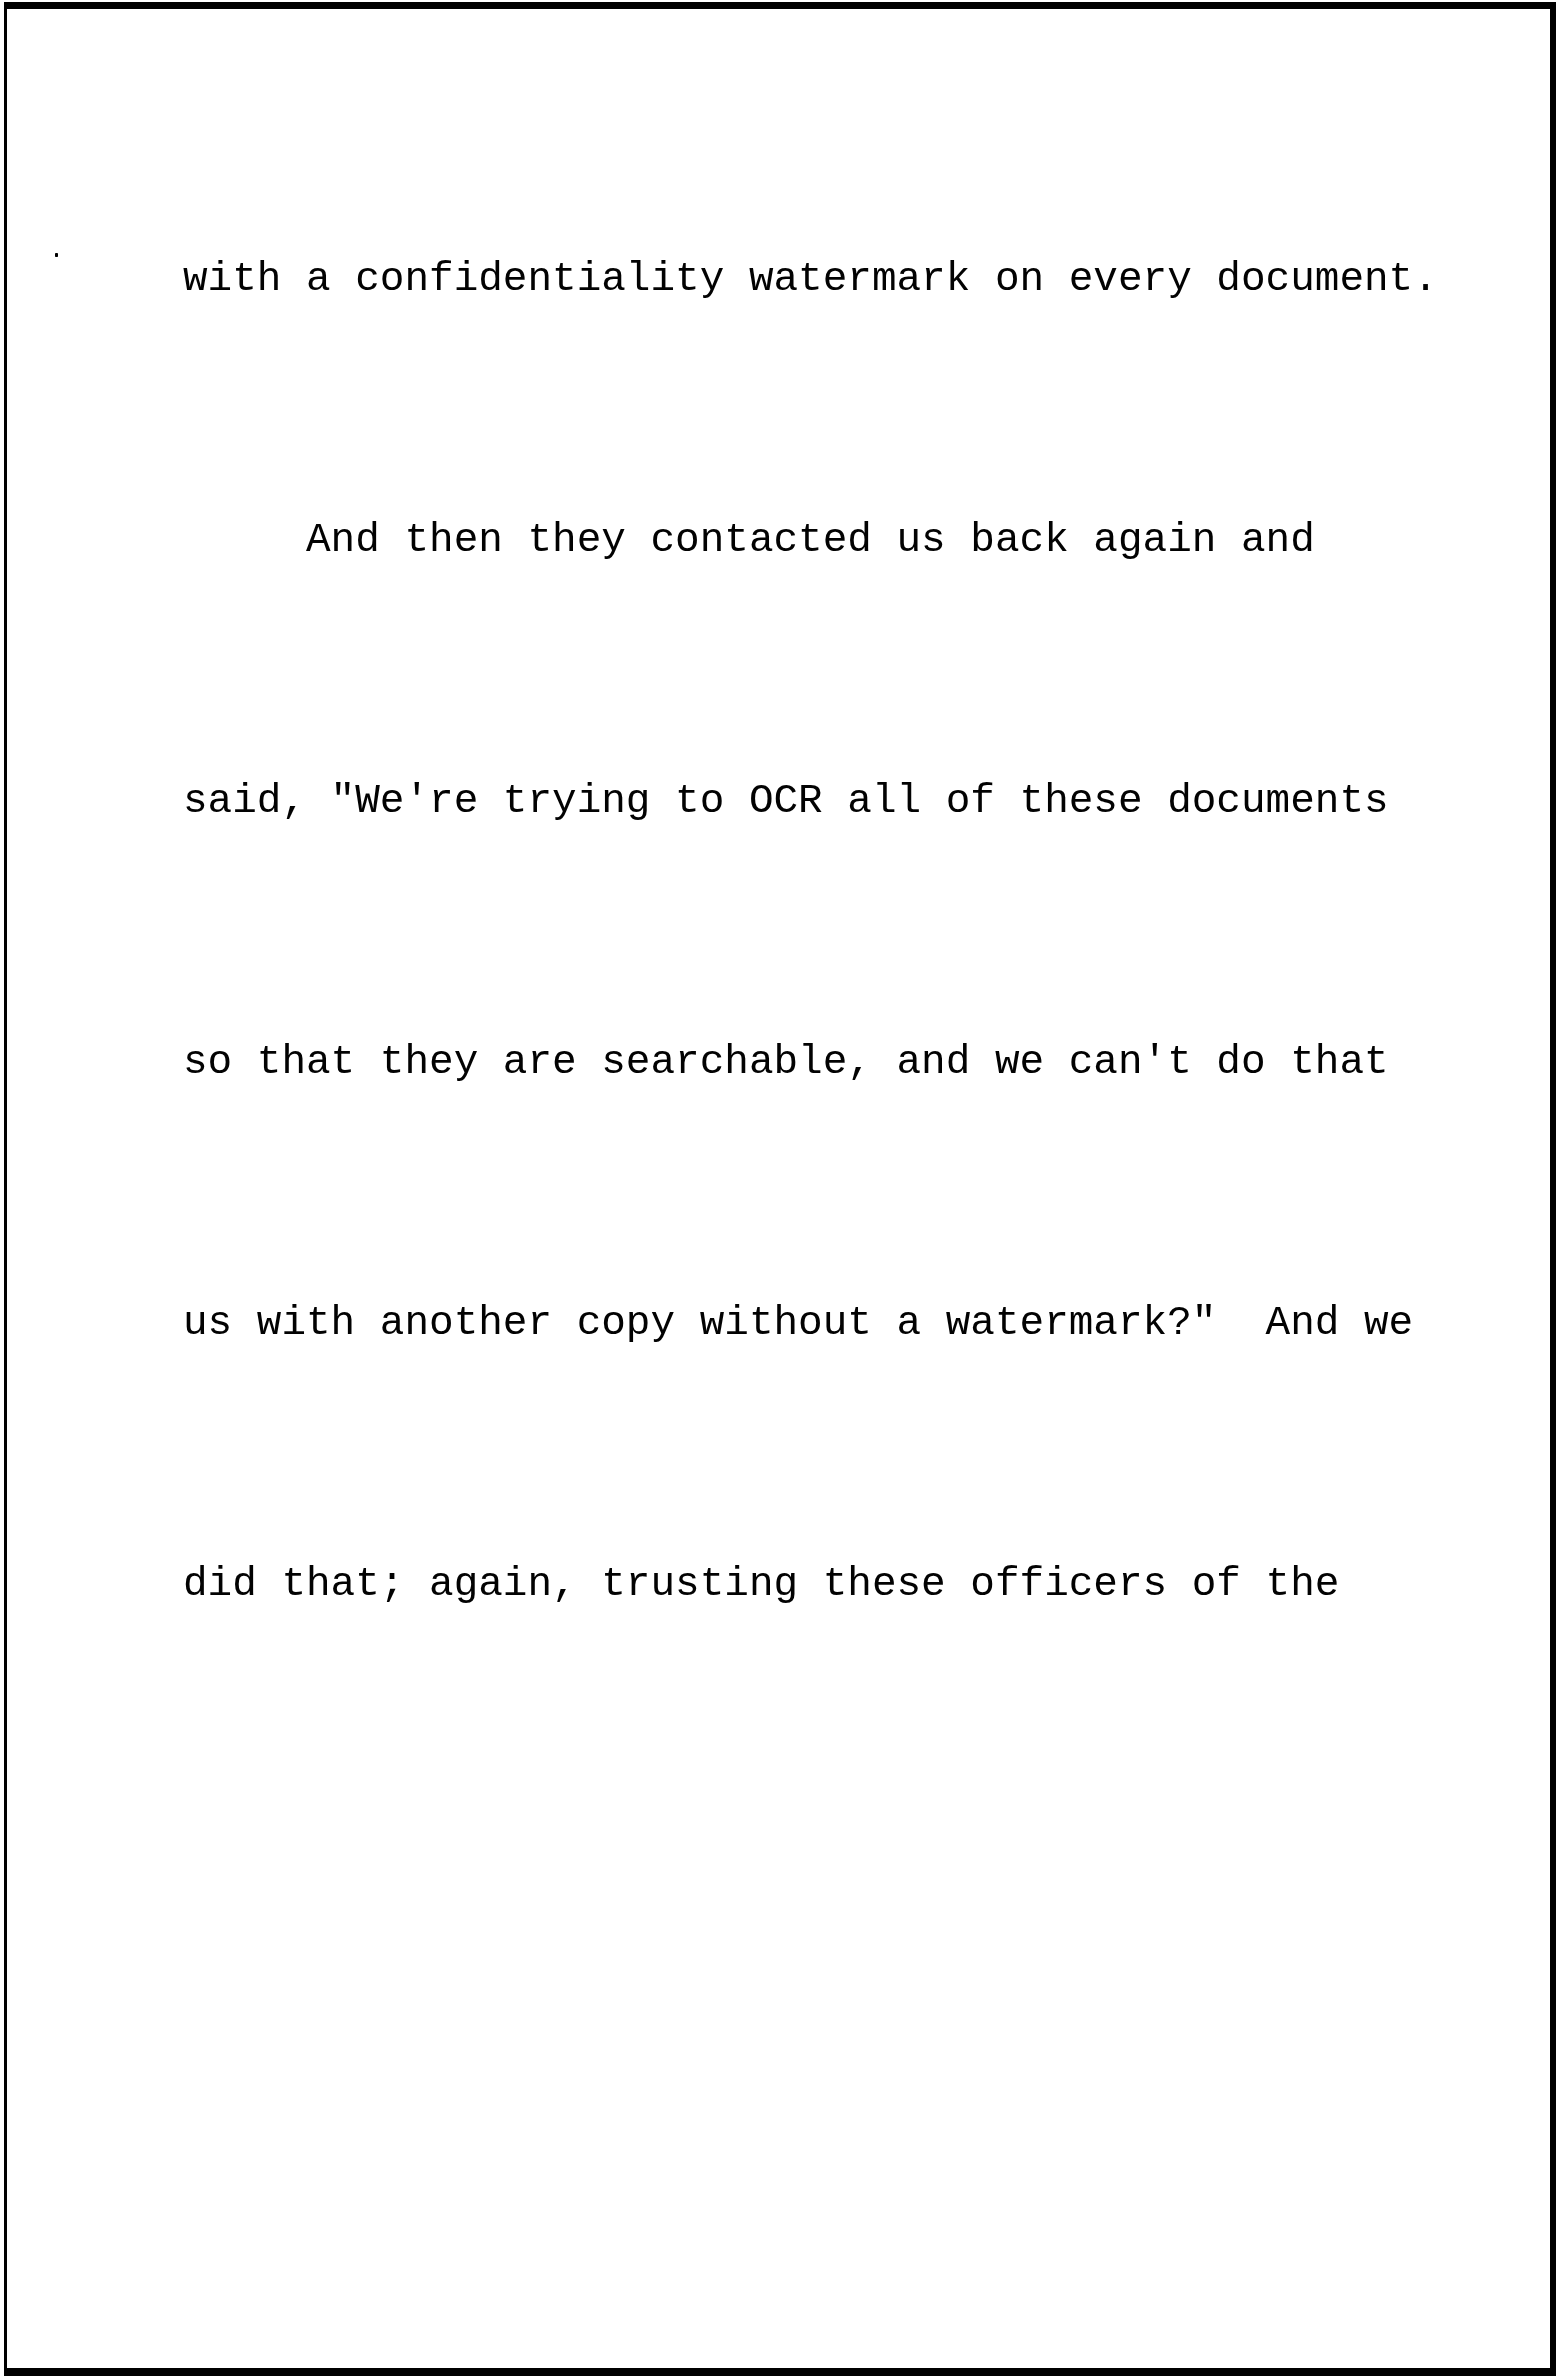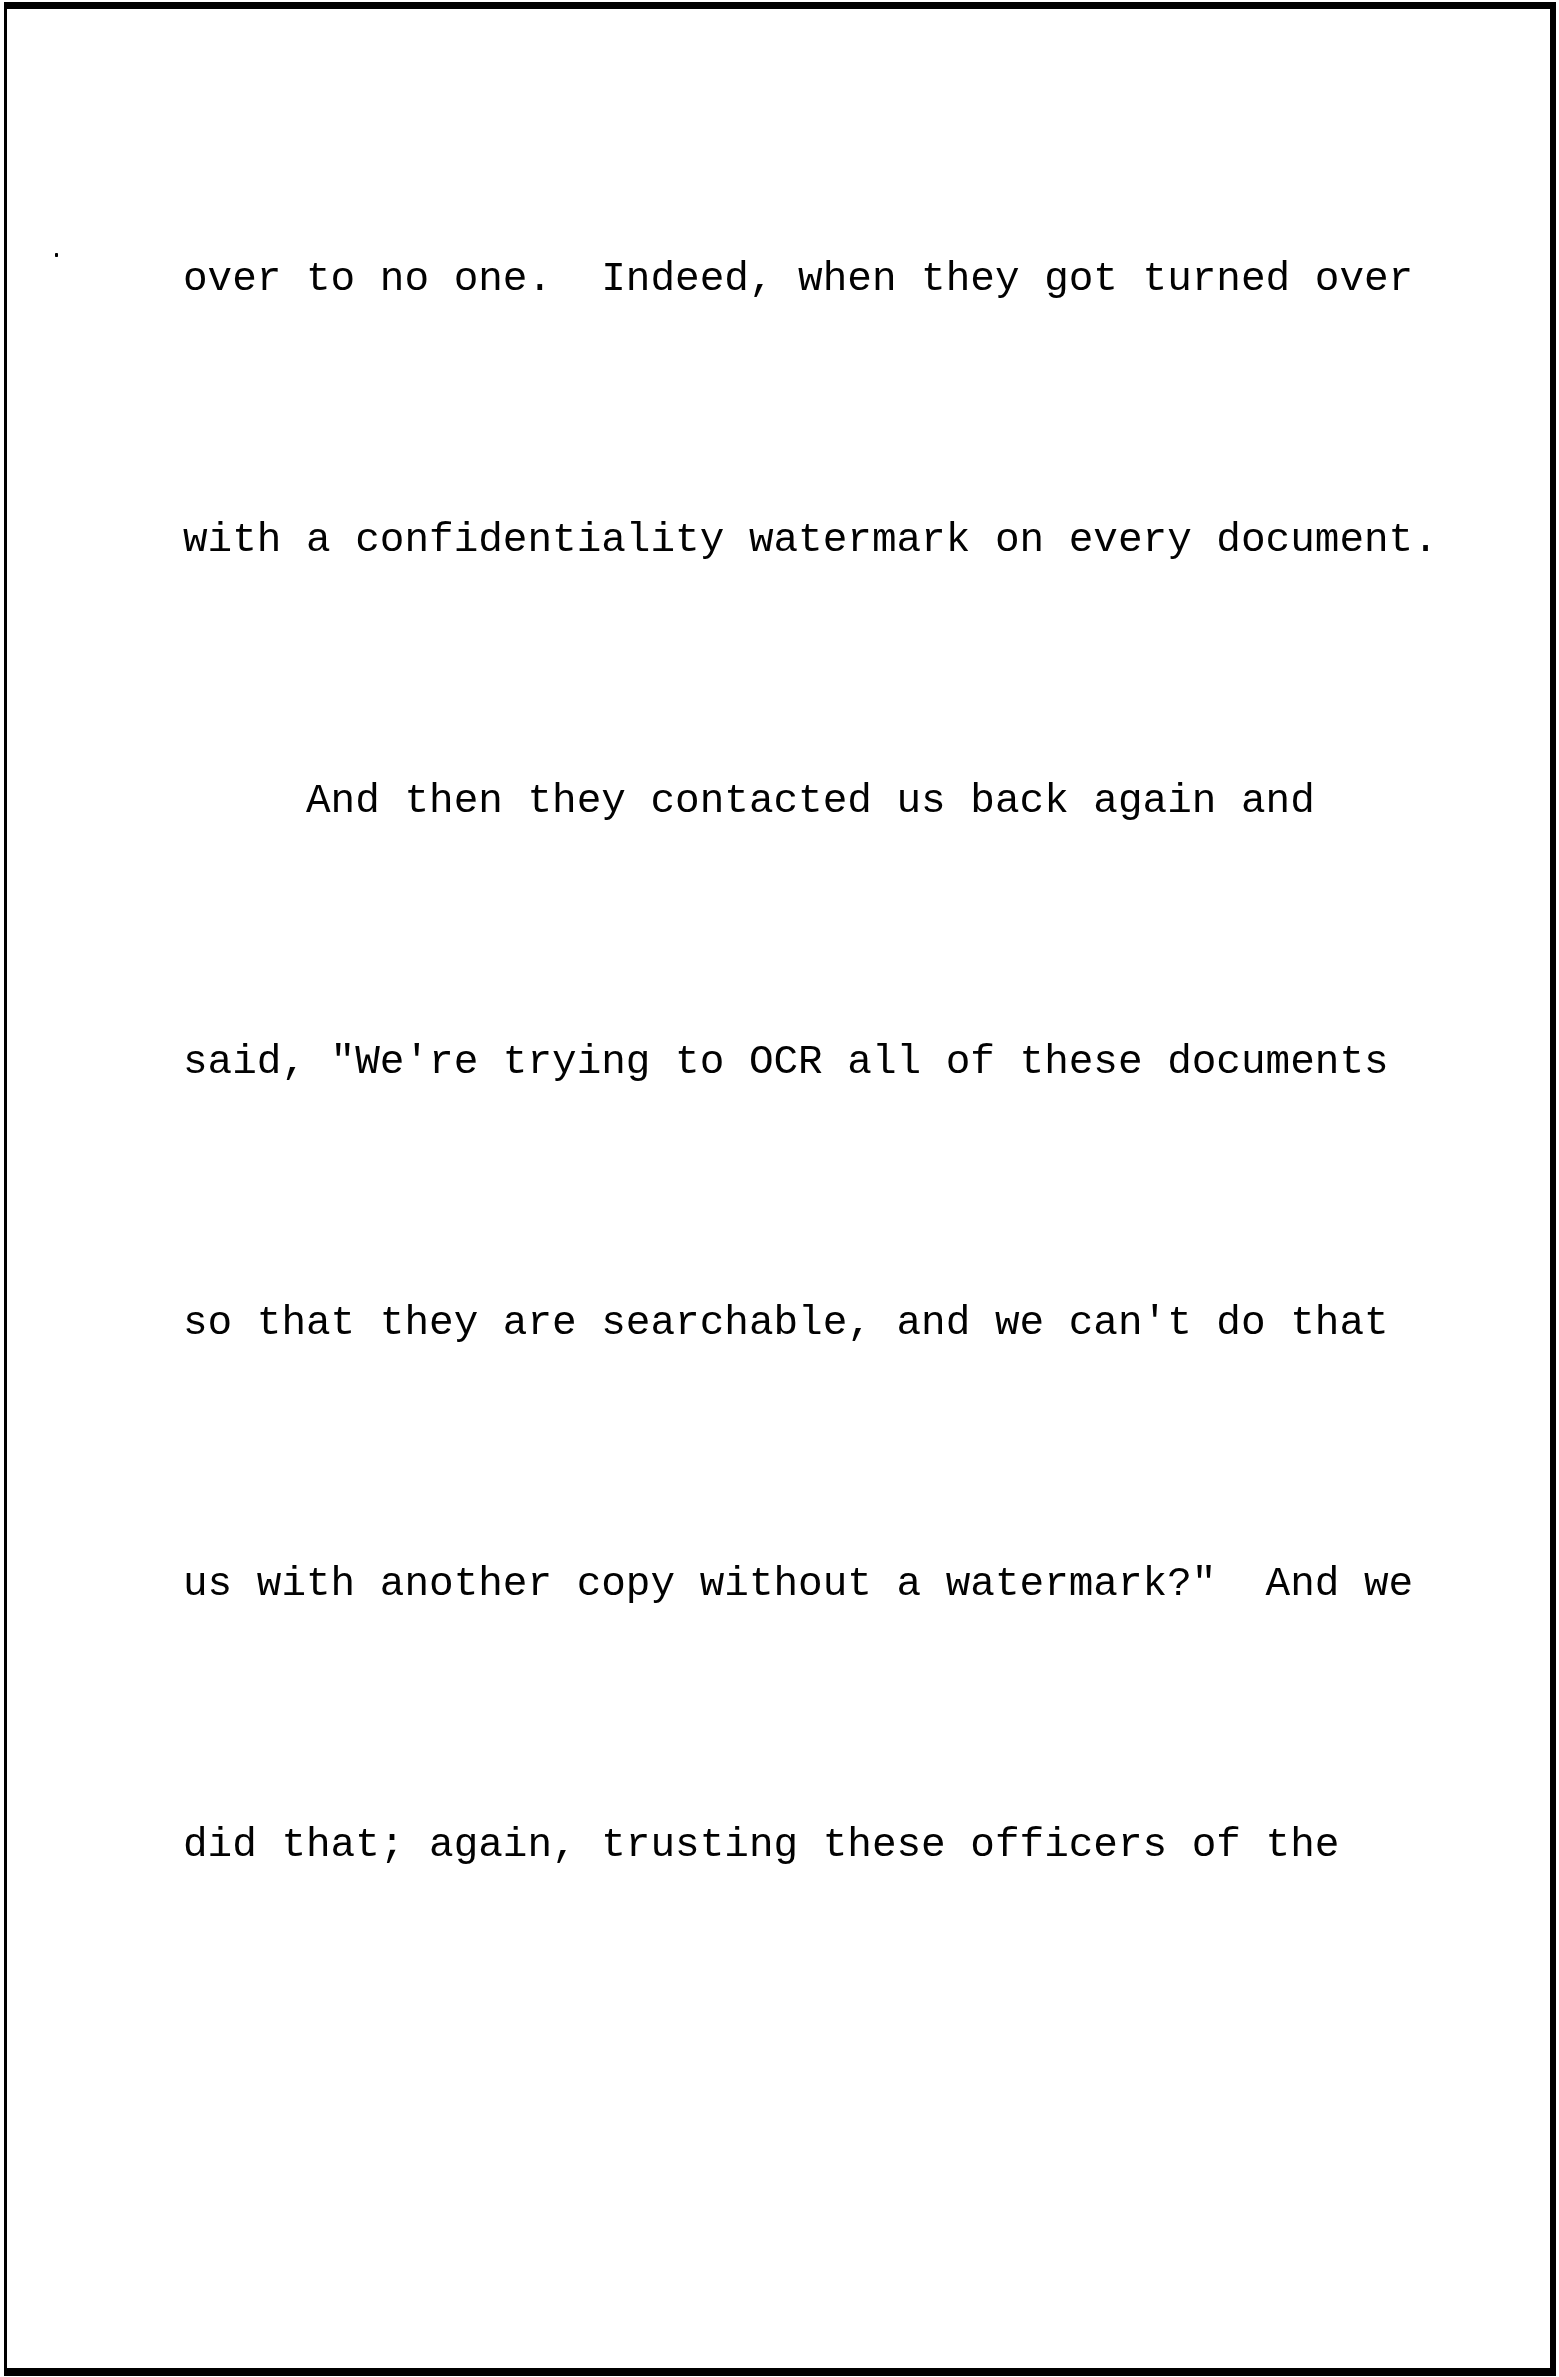--- a/index.html
+++ b/index.html
@@ -51,21 +51,20 @@
     height: 87px;
   }
 </style>
 </head>
 <body>
 
 <div class="scan-frame"></div>
 <div class="ink-speck"></div>
 
 <div class="transcript">
-  <div class="transcript-line">over to no one.  Indeed, when they got turned over</div>
   <div class="transcript-line">with a confidentiality watermark on every document.</div>
   <div class="transcript-line">     And then they contacted us back again and</div>
   <div class="transcript-line">said, "We're trying to OCR all of these documents</div>
   <div class="transcript-line">so that they are searchable, and we can't do that</div>
   <div class="transcript-line">us with another copy without a watermark?"  And we</div>
   <div class="transcript-line">did that; again, trusting these officers of the</div>
   
   
   
   

